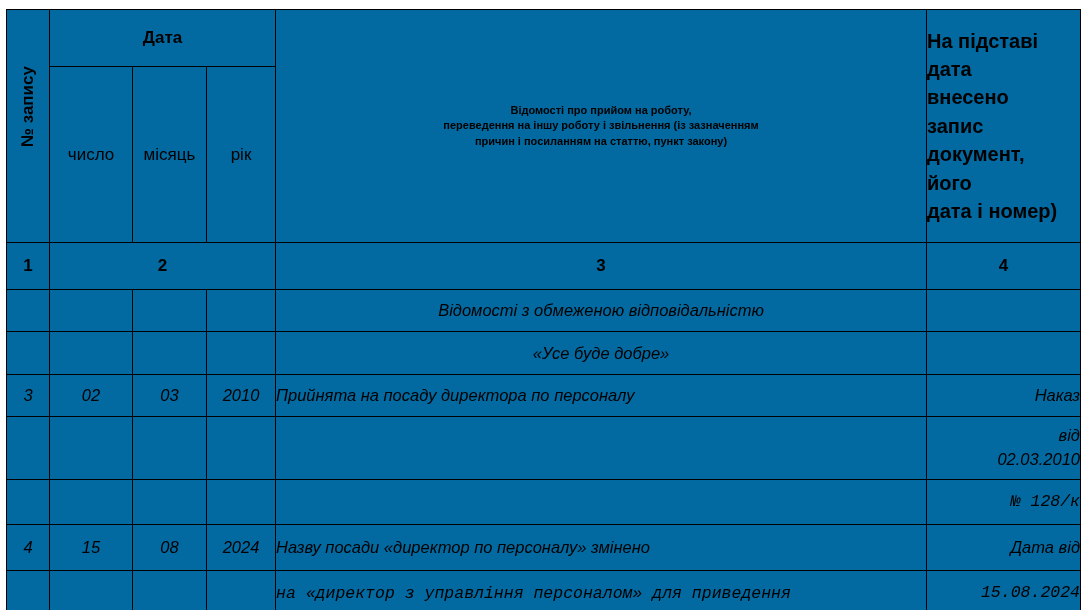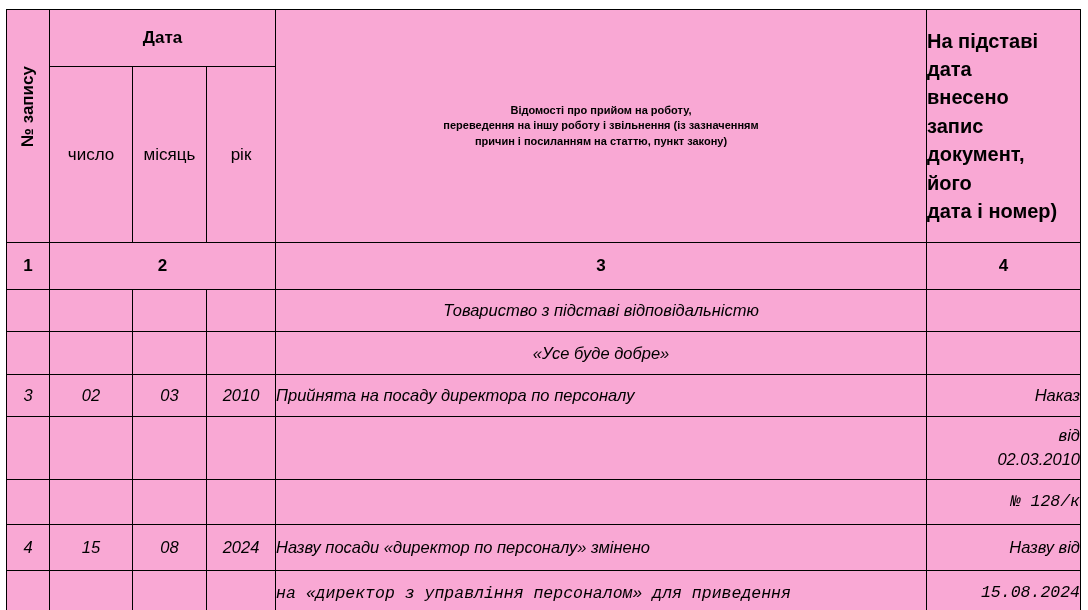--- a/index.html
+++ b/index.html
@@ -29,21 +29,21 @@
     width: 1074px;
     border-collapse: collapse;
     table-layout: fixed;
   }
 
   table.record-book td,
   table.record-book th {
     border: 1.6px solid #000000;
     padding: 0;
     vertical-align: middle;
-    background: #f9a8d4;
+    background: #0369a1;
   }
 
   
   col.c-num   { width: 43px;  }
   col.c-day   { width: 83px;  }
   col.c-month { width: 74px;  }
   col.c-year  { width: 69px;  }
   col.c-info  { width: 651px; }
   col.c-basis { width: 154px; }
   .hdr-date-group {
@@ -178,21 +178,21 @@
         <td colspan="3">2</td>
         <td>3</td>
         <td>4</td>
       </tr>
 
       <tr class="body-row h-41">
         <td class="cell-num"></td>
         <td class="cell-day"></td>
         <td class="cell-month"></td>
         <td class="cell-year"></td>
-        <td class="cell-info center">Товариство з підставі відповідальністю</td>
+        <td class="cell-info center">Відомості з обмеженою відповідальністю</td>
         <td class="cell-basis"></td>
       </tr>
 
       <tr class="body-row h-42">
         <td class="cell-num"></td>
         <td class="cell-day"></td>
         <td class="cell-month"></td>
         <td class="cell-year"></td>
         <td class="cell-info center">«Усе буде добре»</td>
         <td class="cell-basis"></td>
@@ -225,21 +225,21 @@
         <td class="cell-info"></td>
         <td class="cell-basis">№ 128/к</td>
       </tr>
 
       <tr class="body-row h-45">
         <td class="cell-num">4</td>
         <td class="cell-day">15</td>
         <td class="cell-month">08</td>
         <td class="cell-year">2024</td>
         <td class="cell-info">Назву посади «директор по персоналу» змінено</td>
-        <td class="cell-basis">Назву від</td>
+        <td class="cell-basis">Дата від</td>
       </tr>
 
       <tr class="body-row h-44">
         <td class="cell-num"></td>
         <td class="cell-day"></td>
         <td class="cell-month"></td>
         <td class="cell-year"></td>
         <td class="cell-info">на «директор з управління персоналом» для приведення</td>
         <td class="cell-basis">15.08.2024</td>
       </tr>

